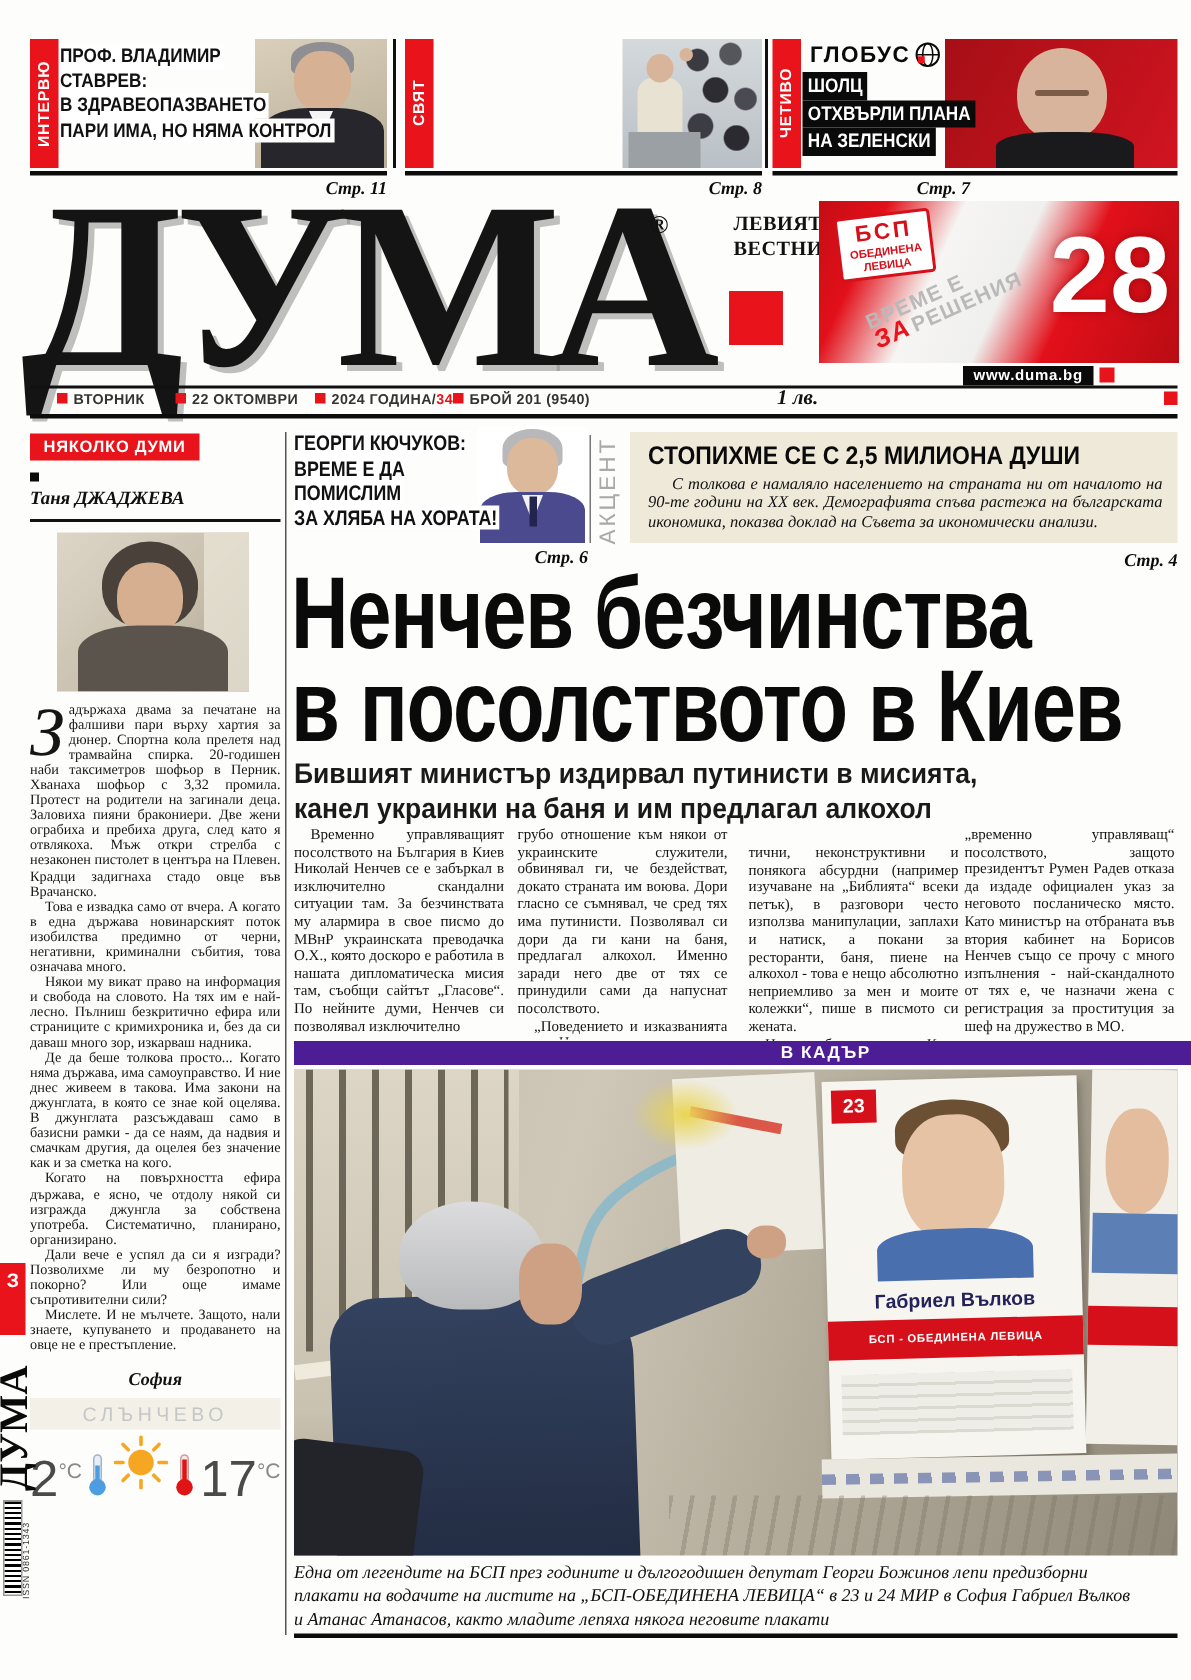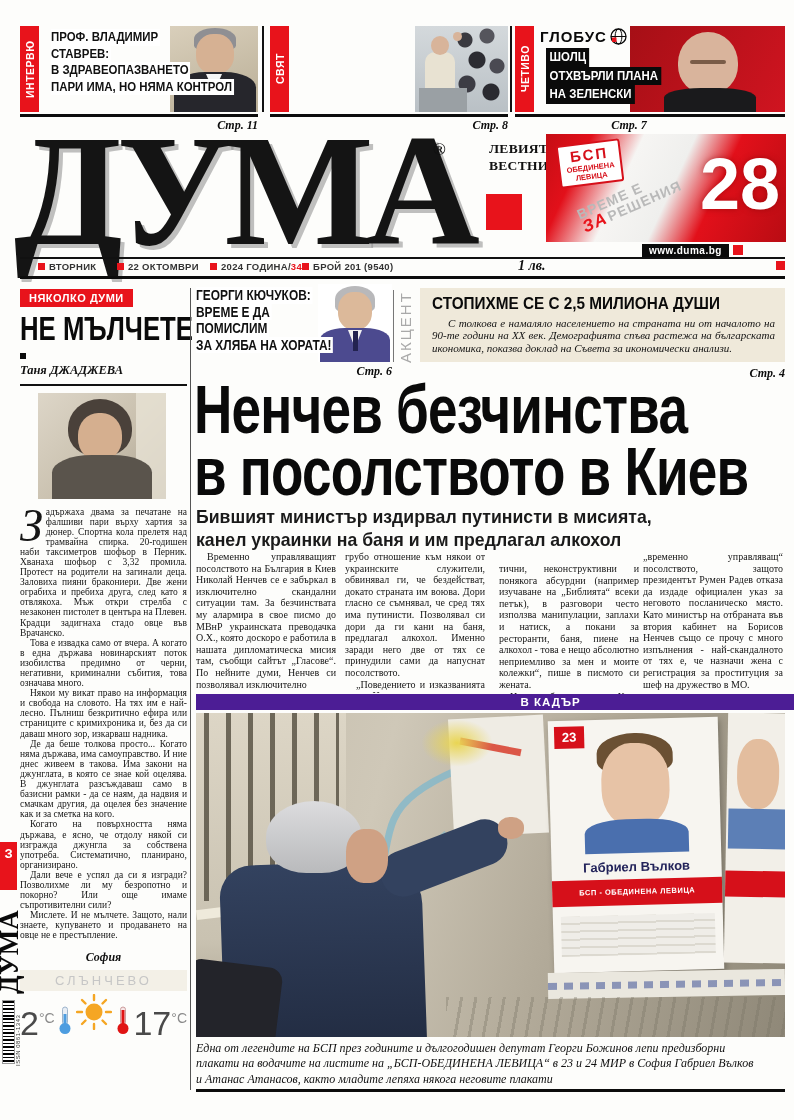--- a/index.html
+++ b/index.html
@@ -13,21 +13,21 @@
   .cond { display:inline-block; transform:scaleX(.82); transform-origin:0 50%; white-space:nowrap; }
 
   
   .teaser { position:absolute; top:26px; height:86px; }
   .teaser-tag {
     position:absolute; left:0; top:0; width:19px; height:86px; background:#e8131b;
     color:#fff; font:bold 10.5px "Liberation Sans", sans-serif;
     writing-mode:vertical-rl; transform:rotate(180deg);
     display:flex; align-items:center; justify-content:center; letter-spacing:.5px;
   }
-  .t-headline { position:absolute; left:31px; top:3px; z-index:3; font:bold 13px/16.5px "Liberation Sans", sans-serif; }
+  .t-headline { position:absolute; left:20px; top:3px; z-index:3; font:bold 13px/16.5px "Liberation Sans", sans-serif; }
   .t-headline .chip { display:inline-block; background:#fff; padding:0 2px 0 0; transform:scaleX(.88); transform-origin:0 50%; white-space:nowrap; }
   .t-headline.inv .chip { background:#0a0a0a; color:#fff; padding:1px 4px; }
   .teaser-rule { position:absolute; top:114px; height:3px; background:#0c0c0c; }
   .pageref { font:bold italic 12px "Liberation Serif", serif; color:#0c0c0c; }
   .vdiv { position:absolute; top:26px; height:86px; width:2px; background:#111; }
 
   
   #mast-title { left:14px; top:112px; font:bold 158px/1 "Liberation Serif", serif; letter-spacing:-8px; color:#141414; text-shadow:4px 4px 0 rgba(140,140,140,.55); }
   #mast-reg { left:433px; top:140px; font:bold 17px "Liberation Serif", serif; }
   #tagline { left:489px; top:140px; font:bold 13.5px/17px "Liberation Serif", serif; letter-spacing:.3px; }
@@ -266,36 +266,35 @@
   <div class="abs" id="date-bot"></div>
   <div class="ditem" style="left:38px;"><span class="rsq"></span><span>ВТОРНИК</span></div>
   <div class="ditem" style="left:117px;"><span class="rsq"></span><span>22 ОКТОМВРИ</span></div>
   <div class="ditem" style="left:210px;"><span class="rsq"></span><span>2024 ГОДИНА/</span><span class="redtxt">34</span></div>
   <div class="ditem" style="left:302px;"><span class="rsq"></span><span>БРОЙ 201 (9540)</span></div>
   <div class="abs" id="price">1 лв.</div>
   <div class="abs" id="date-rsq"></div>
 
   <div class="abs" id="rail">
     <span class="rubric">НЯКОЛКО ДУМИ</span>
-    <h2><span class="cond">НЕ МЪЛЧЕТЕ</span></h2>
     <div class="bullet"></div>
     <div class="author">Таня ДЖАДЖЕВА</div>
     <div class="rule"></div>
     <div id="portrait">
       <div class="curtain"></div>
       <div class="hair"></div>
       <div class="face"></div>
       <div class="body"></div>
     </div>
     <div id="optext">
       <p class="first"><span class="dropcap">З</span><span>адържаха двама за печатане на фалшиви пари върху хартия за дюнер. Спортна кола прелетя над трамвайна спирка. 20-годишен наби таксиметров шофьор в Перник. Хванаха шофьор с 3,32 промила. Протест на родители на загинали деца. Заловиха пияни бракониери. Две жени ограбиха и пребиха друга, след като я отвлякоха. Мъж откри стрелба с незаконен пистолет в центъра на Плевен. Крадци задигнаха стадо овце във Врачанско.</span></p>
       <p>Това е извадка само от вчера. А когато в една държава новинарският поток изобилства предимно от черни, негативни, криминални събития, това означава много.</p>
       <p>Някои му викат право на информация и свобода на словото. На тях им е най-лесно. Пълниш безкритично ефира или страниците с кримихроника и, без да си даваш много зор, изкарваш надника.</p>
       <p>Де да беше толкова просто... Когато няма държава, има самоуправство. И ние днес живеем в такова. Има закони на джунглата, в която се знае кой оцелява. В джунглата разсъждаваш само в базисни рамки - да се наям, да надвия и смачкам другия, да оцелея без значение как и за сметка на кого.</p>
-      <p>Когато на повърхността няма държава, е ясно, че отдолу някой си изгражда джунгла за собствена употреба. Систематично, планирано, организирано.</p>
+      <p>Когато на повърхността ефира държава, е ясно, че отдолу някой си изгражда джунгла за собствена употреба. Систематично, планирано, организирано.</p>
       <p>Дали вече е успял да си я изгради? Позволихме ли му безропотно и покорно? Или още имаме съпротивителни сили?</p>
       <p>Мислете. И не мълчете. Защото, нали знаете, купуването и продаването на овце не е престъпление.</p>
     </div>
     <div class="city">София</div>
     <div class="condition">СЛЪНЧЕВО</div>
     <div id="weather-row">
       <span class="temp"><span>2</span><span class="deg">°C</span></span>
       <svg width="14" height="30" viewBox="0 0 14 30">
         <rect x="4.5" y="2" width="5" height="18" rx="2.5" fill="#e8eef5" stroke="#9db4cc" stroke-width="1"></rect>
         <rect x="5.5" y="9" width="3" height="12" fill="#4d9de0"></rect>

